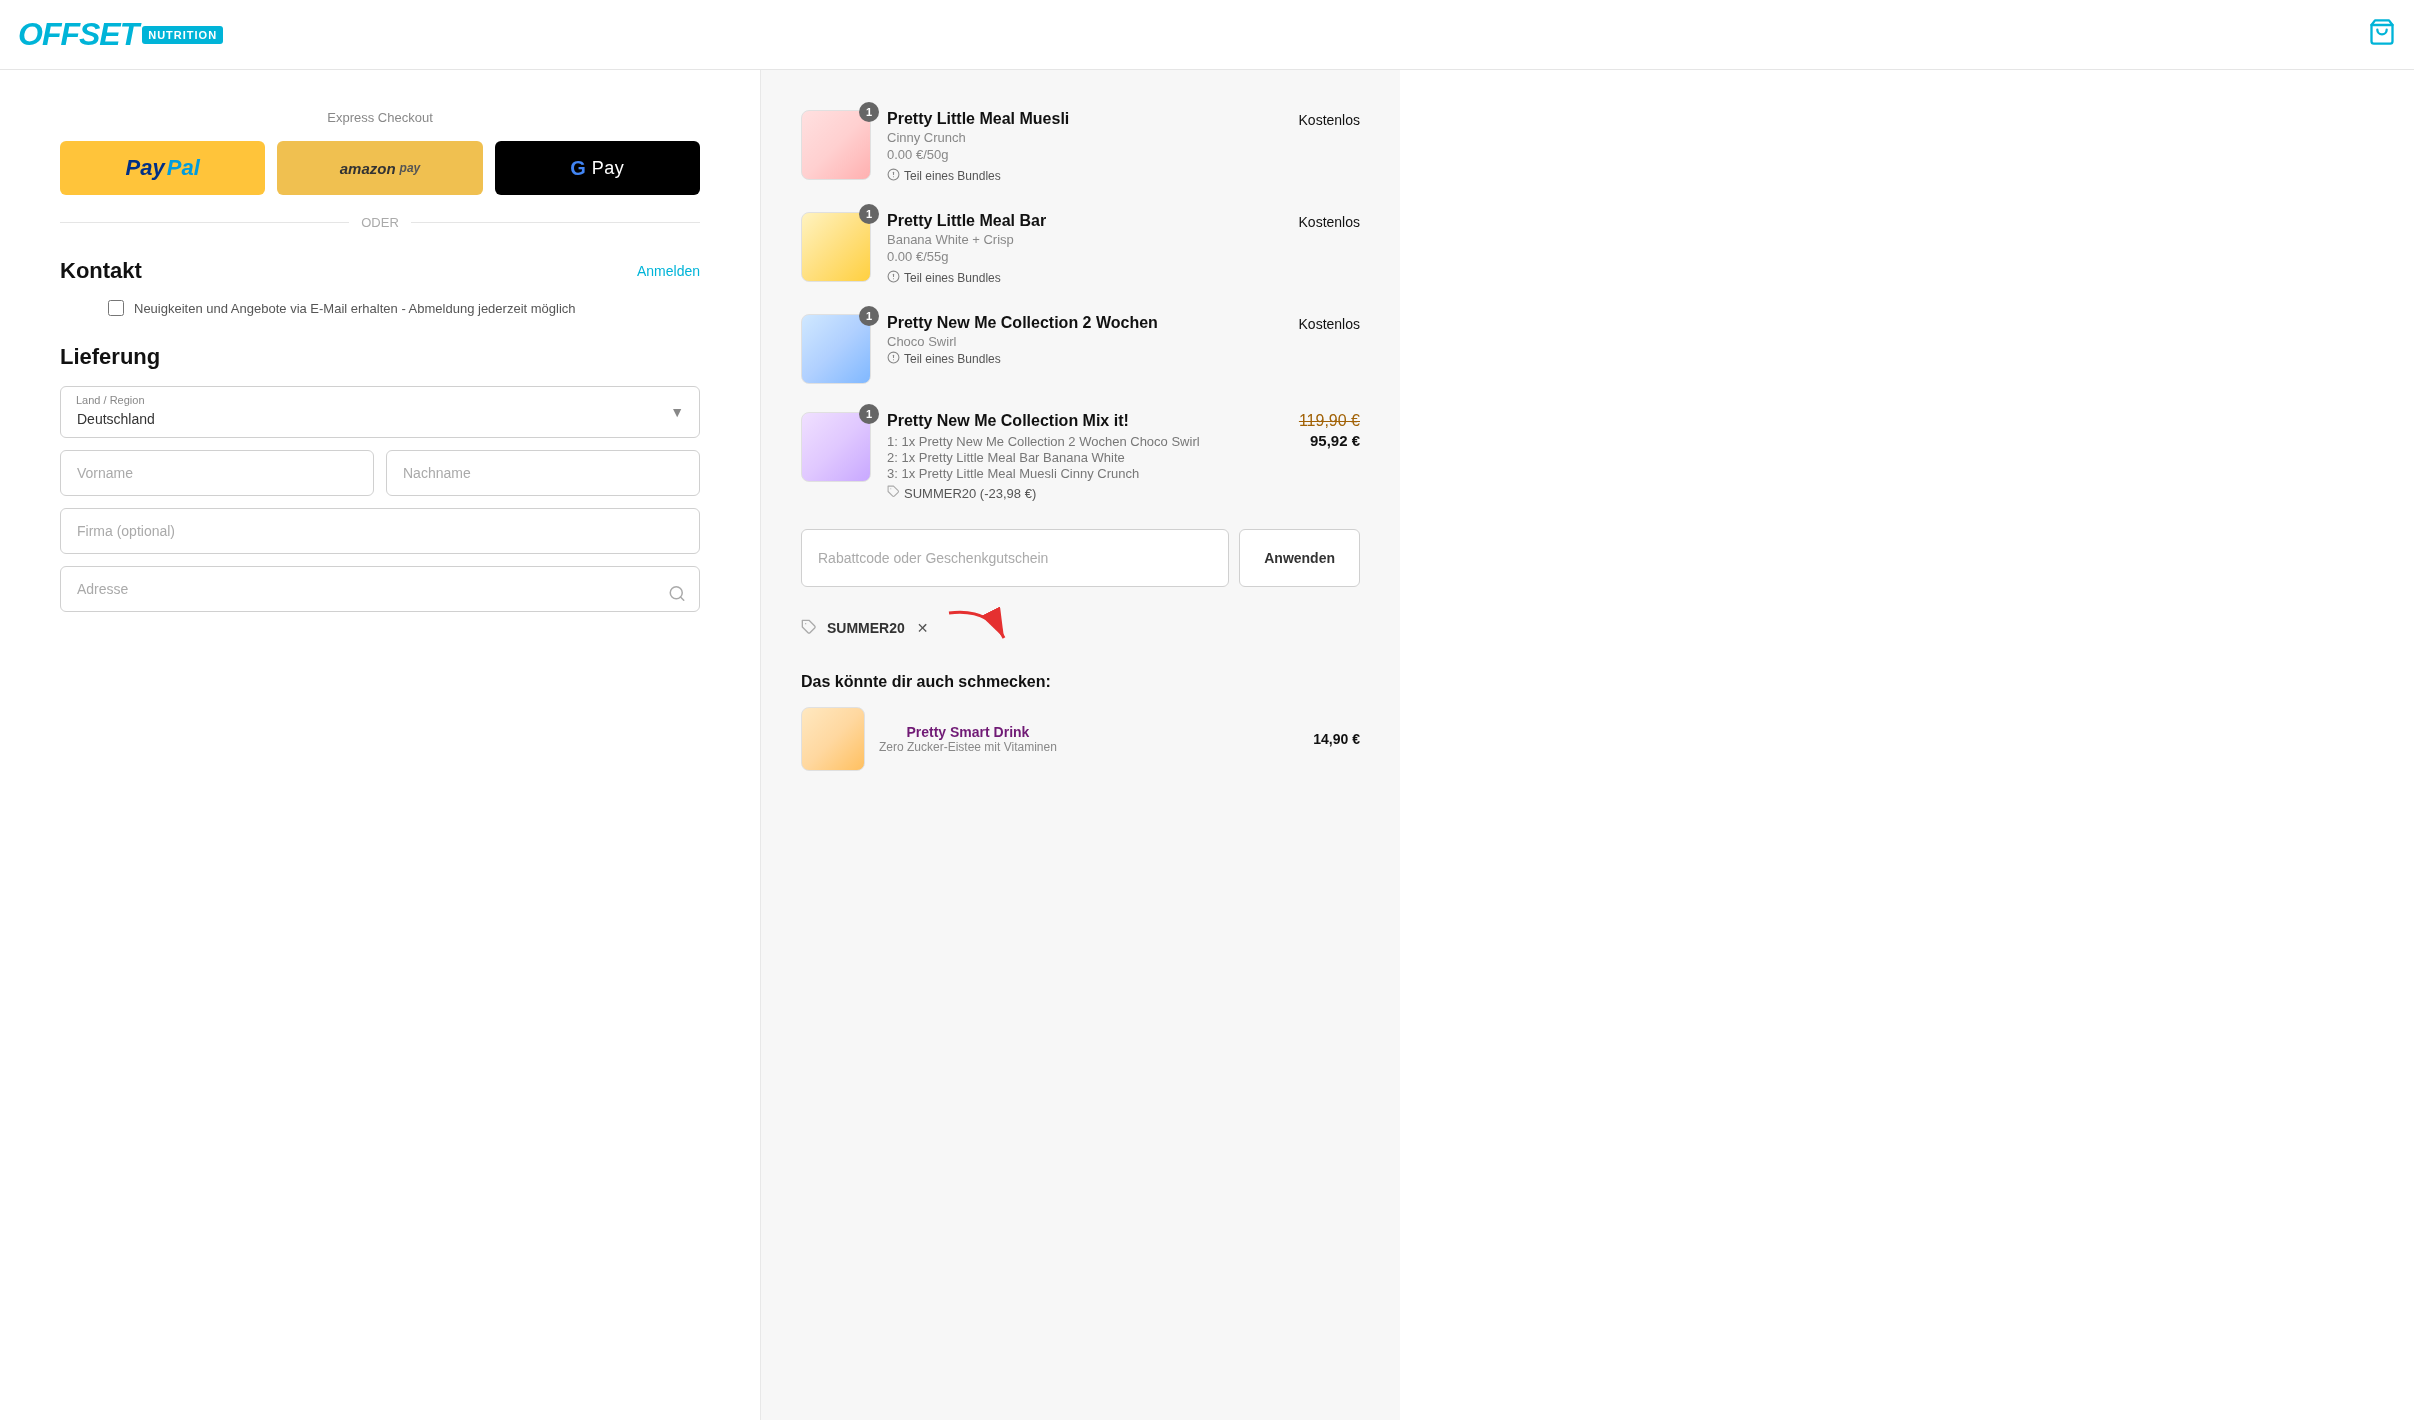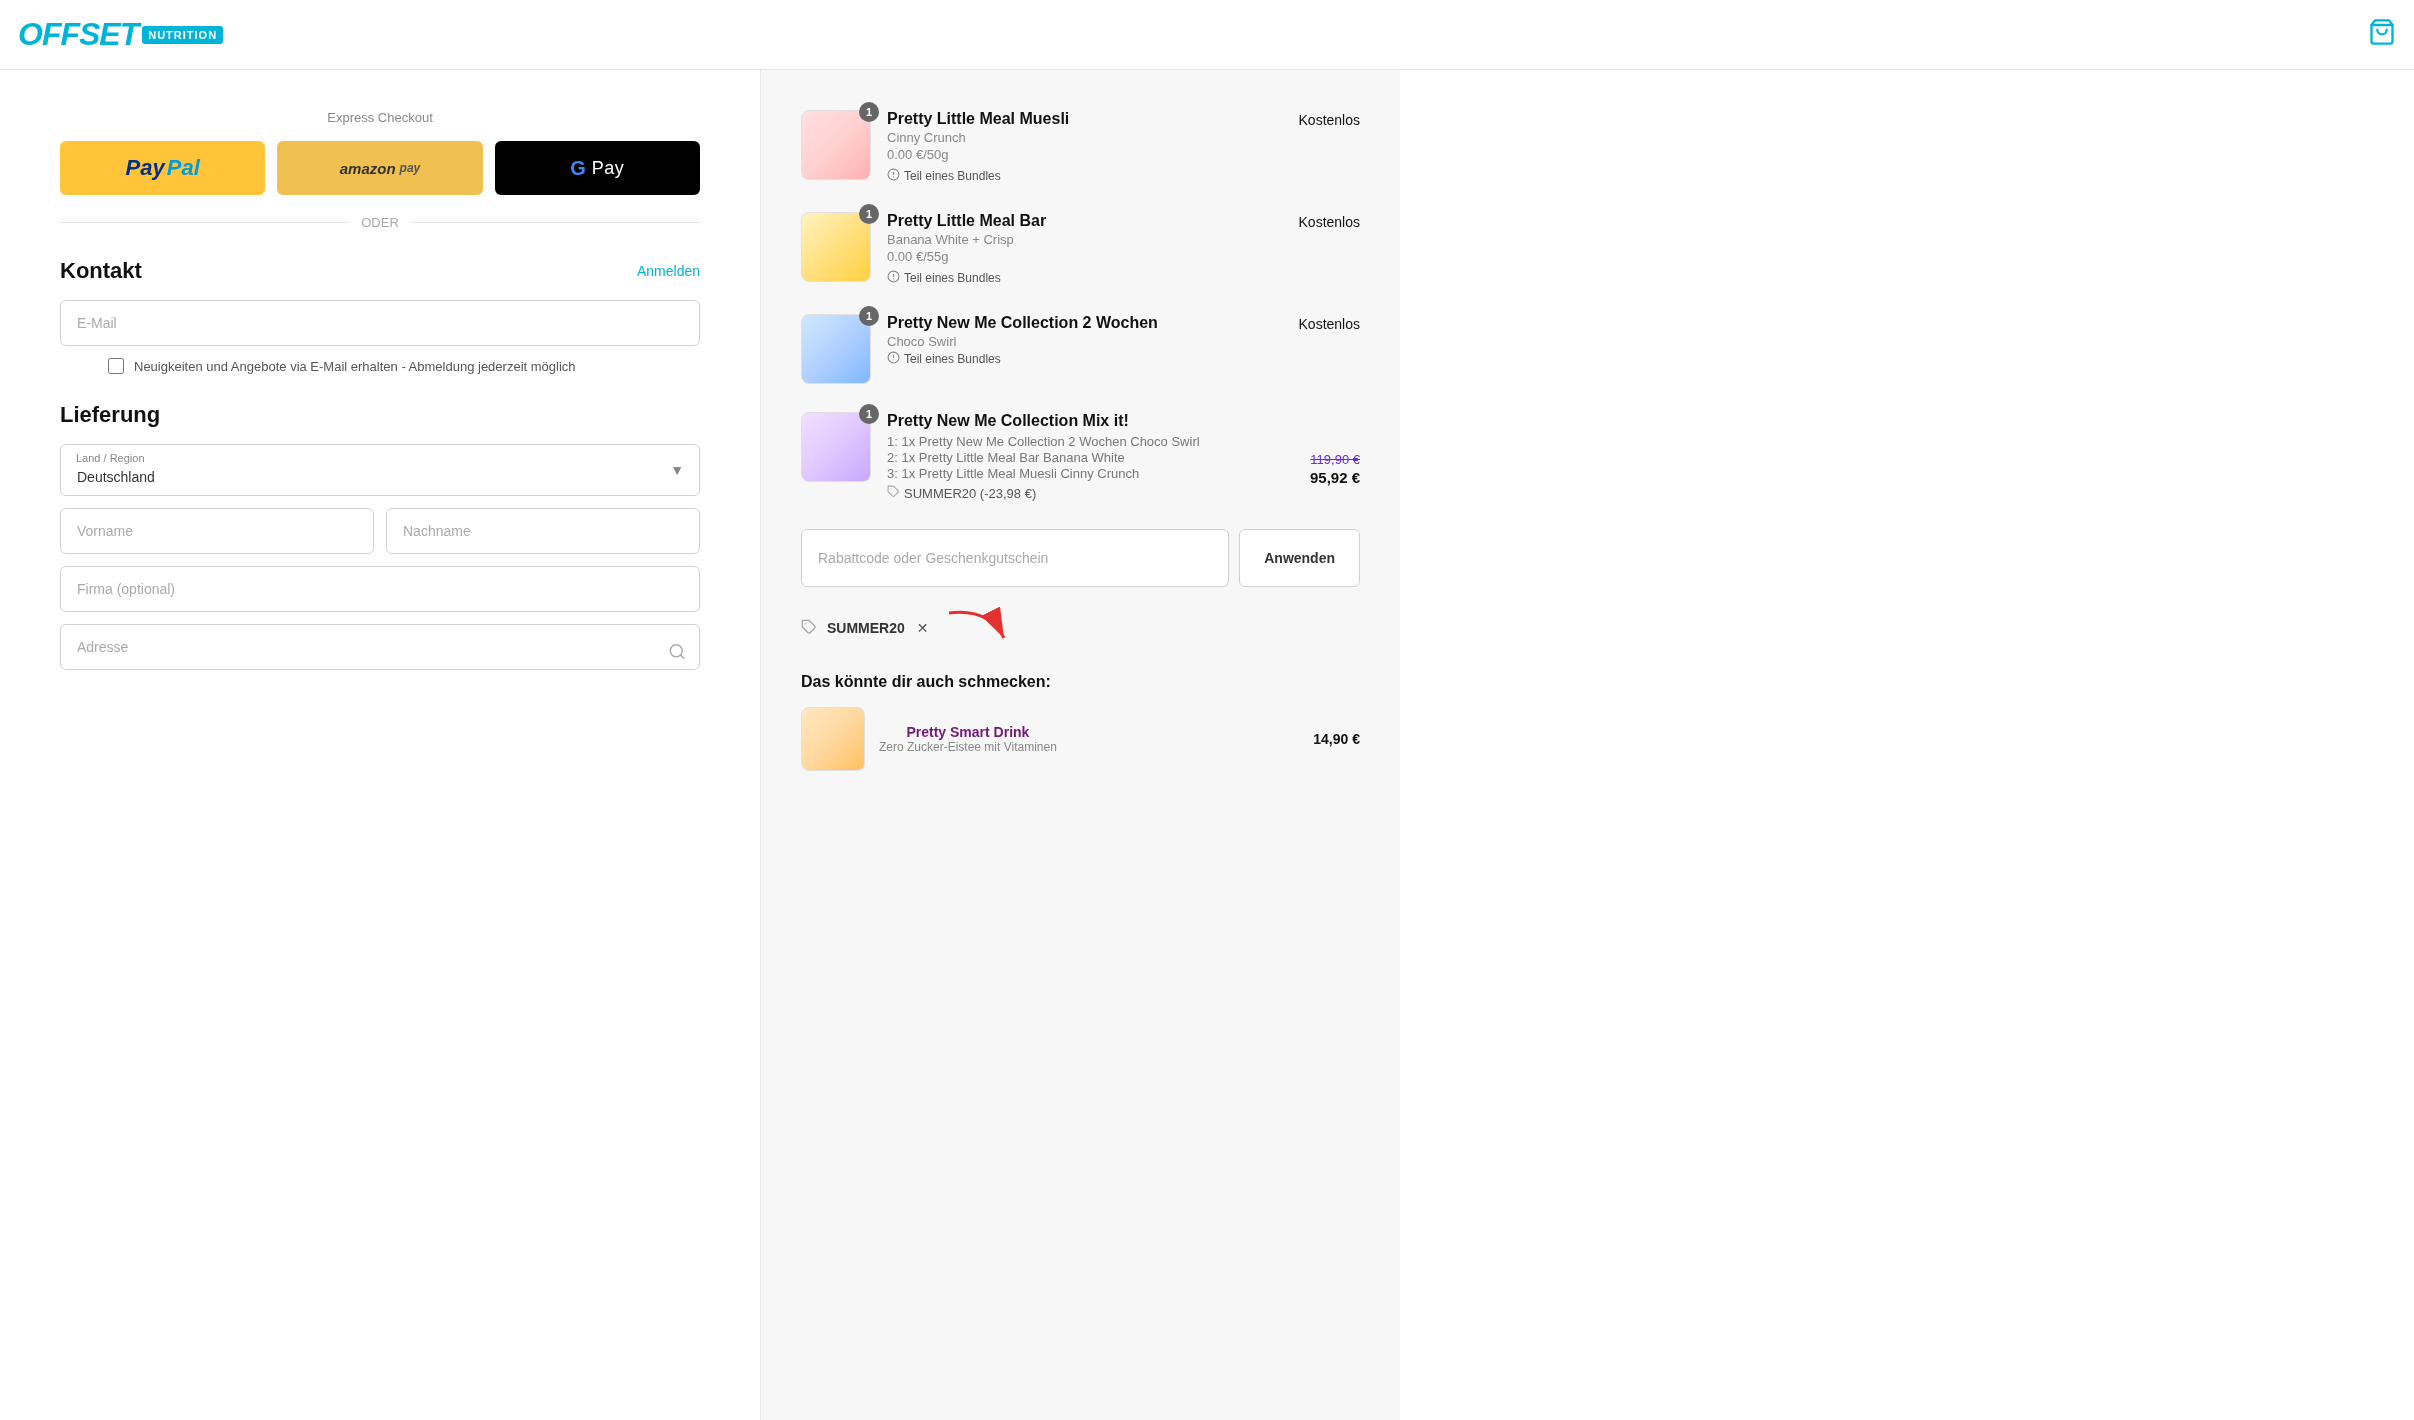--- a/index.html
+++ b/index.html
@@ -184,21 +184,20 @@
       <span>ODER</span>
       <div class="oder-line"></div>
     </div>
 
     
     <div class="section-header">
       <span class="section-title">Kontakt</span>
       <a class="anmelden-link">Anmelden</a>
     </div>
 
-    <input class="input-field" type="email" placeholder="E-Mail" style="">
 
     <div class="checkbox-row">
       <input type="checkbox" style="">
       <label>Neuigkeiten und Angebote via E-Mail erhalten - Abmeldung jederzeit möglich</label>
     </div>
 
     
     <div class="section-header">
       <span class="section-title">Lieferung</span>
     </div>
@@ -327,21 +326,21 @@
           <svg width="13" height="13" viewBox="0 0 24 24" fill="none" stroke="#aaa" stroke-width="2" stroke-linecap="round" stroke-linejoin="round">
             <path d="M20.59 13.41l-7.17 7.17a2 2 0 01-2.83 0L2 12V2h10l8.59 8.59a2 2 0 010 2.82z"></path>
             <line x1="7" y1="7" x2="7.01" y2="7"></line>
           </svg>
         </span>
         <span>SUMMER20 (-23,98 €)</span>
       </div>
         </div>
 
         <div class="cart-price-col">
-          <span style="text-decoration:line-through; color:#6d28d9; font-size:13px;margin-top:40px;">119,90 €</span>
+          <span style="text-decoration:line-through; color:#a16207; font-size:16px;">119,90 €</span>
           <span style="font-size:15px; font-weight:600; color:#111;">95,92 €</span>
         </div>
       </div>
     </div>
       </div>
 
     <div class="coupon-row">
       <input class="coupon-input" type="text" placeholder="Rabattcode oder Geschenkgutschein" style="">
       <button class="btn-apply">Anwenden</button>
     </div>

